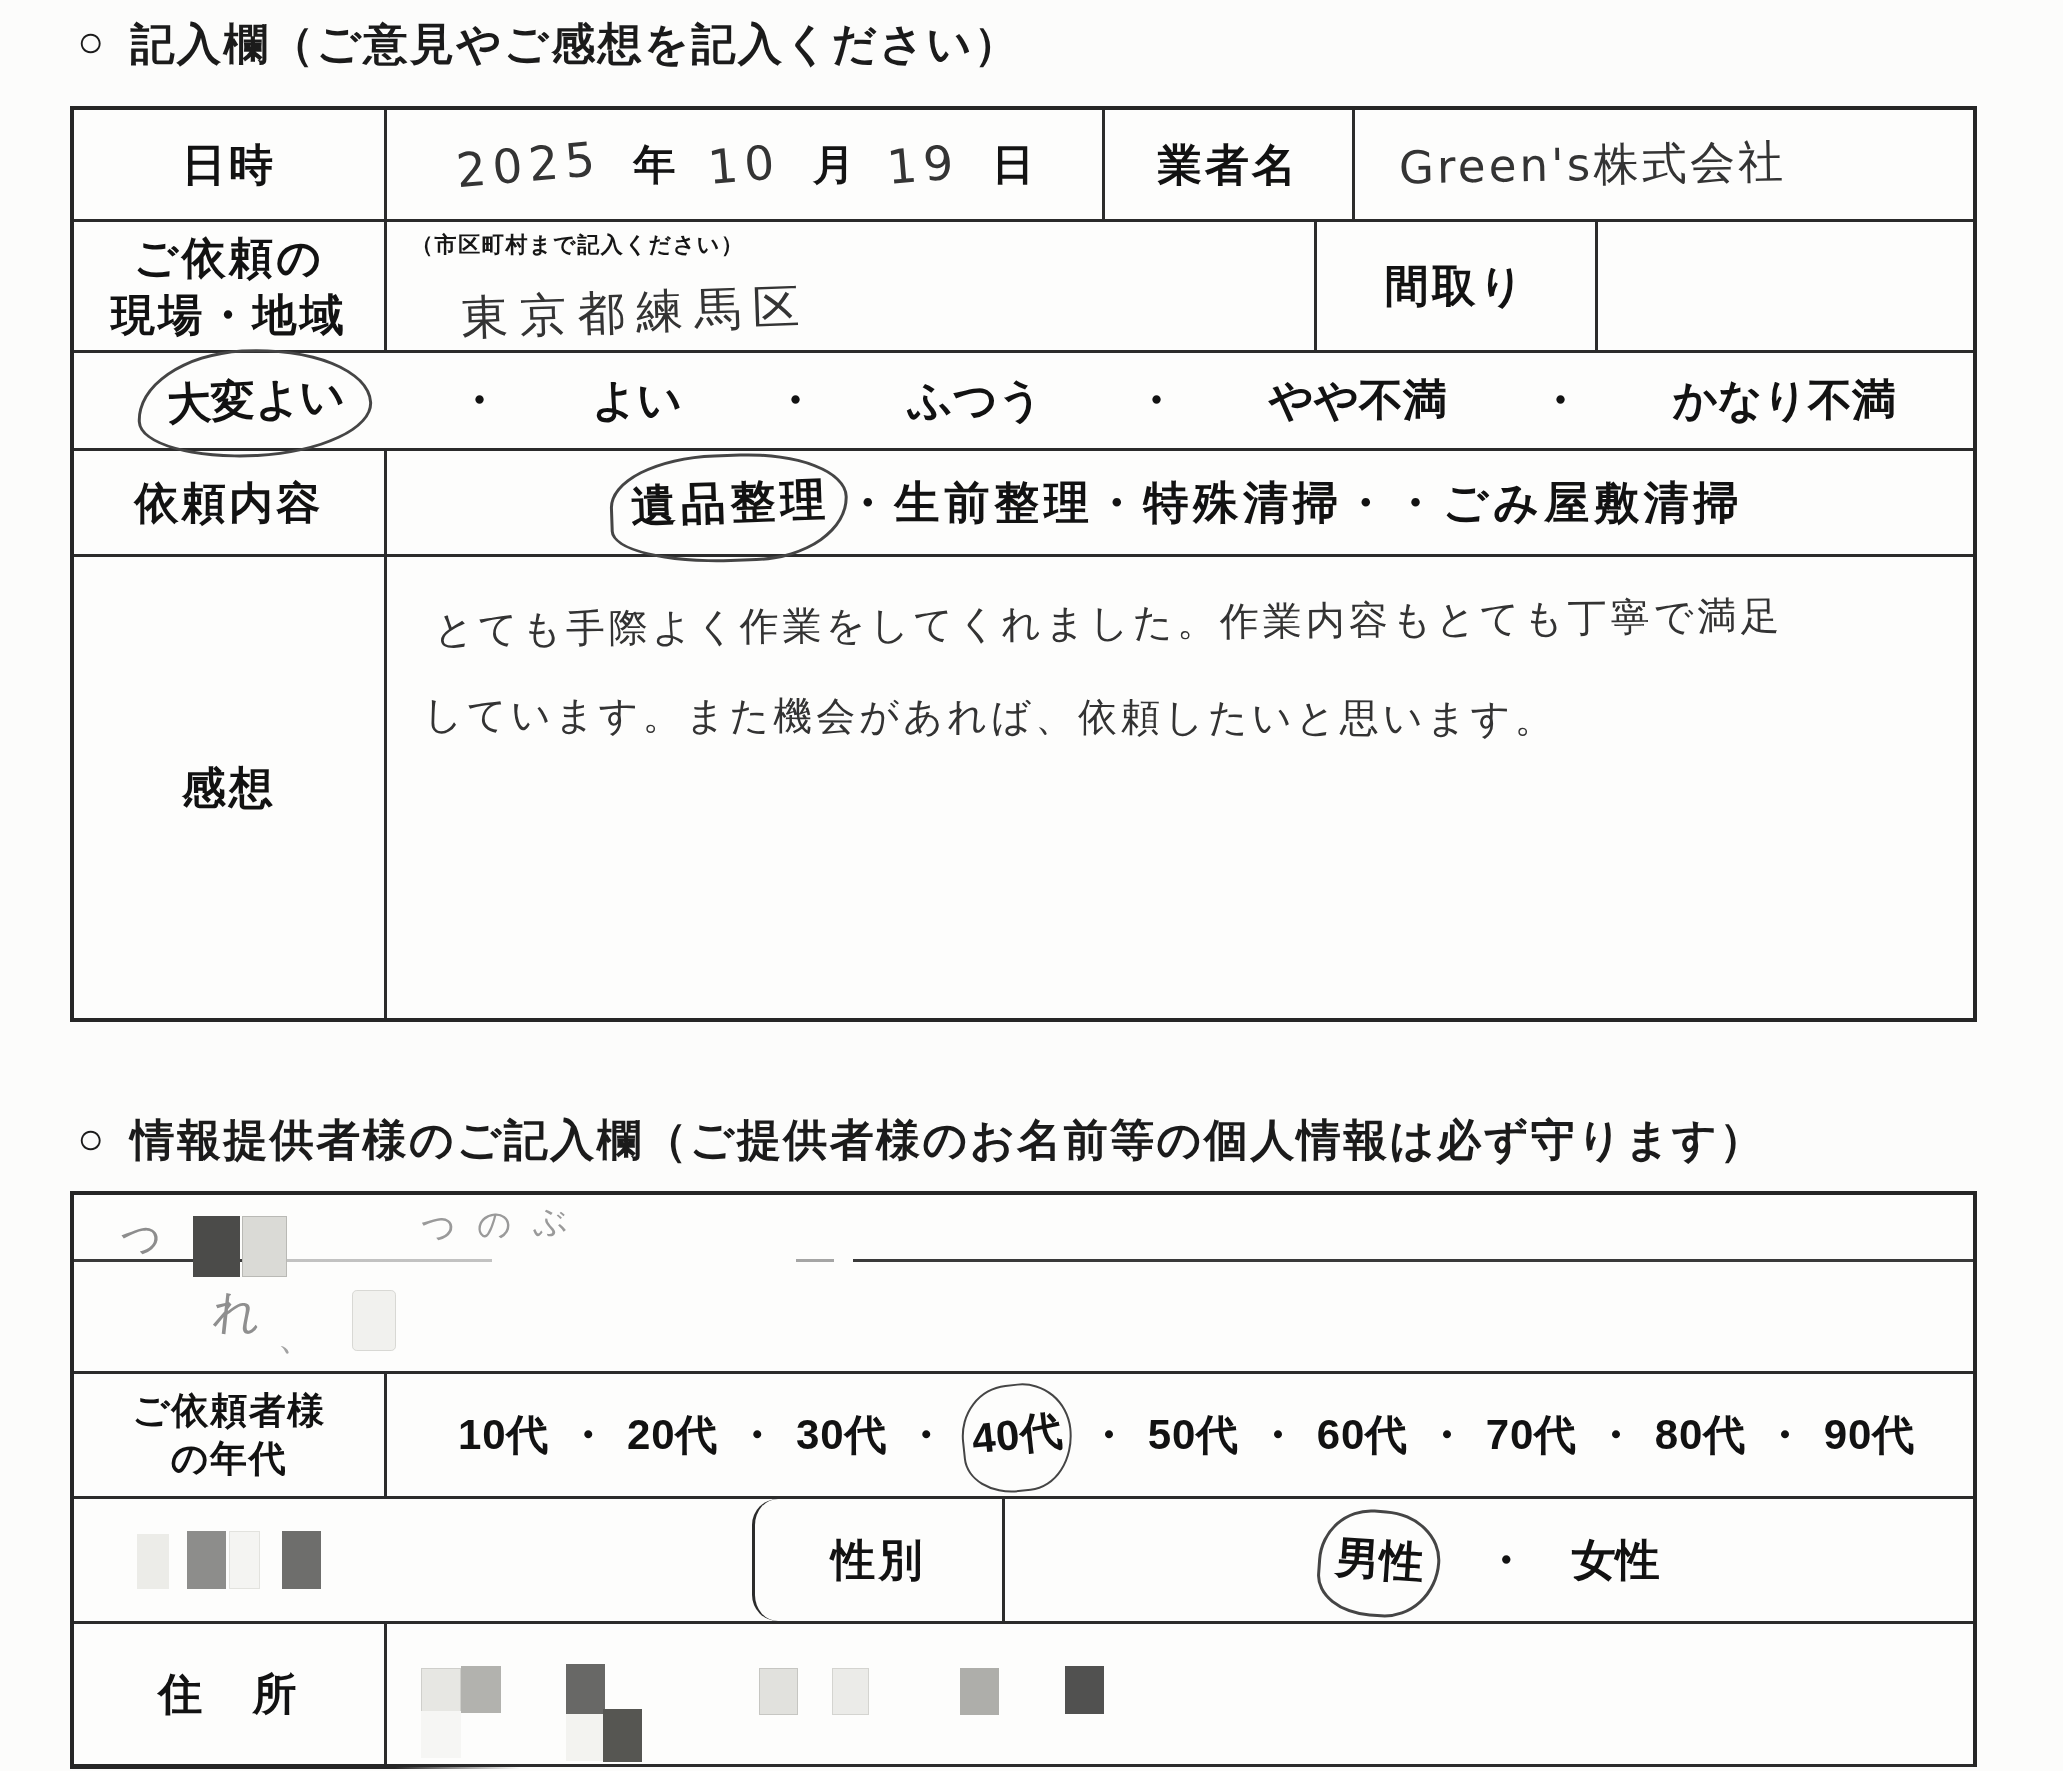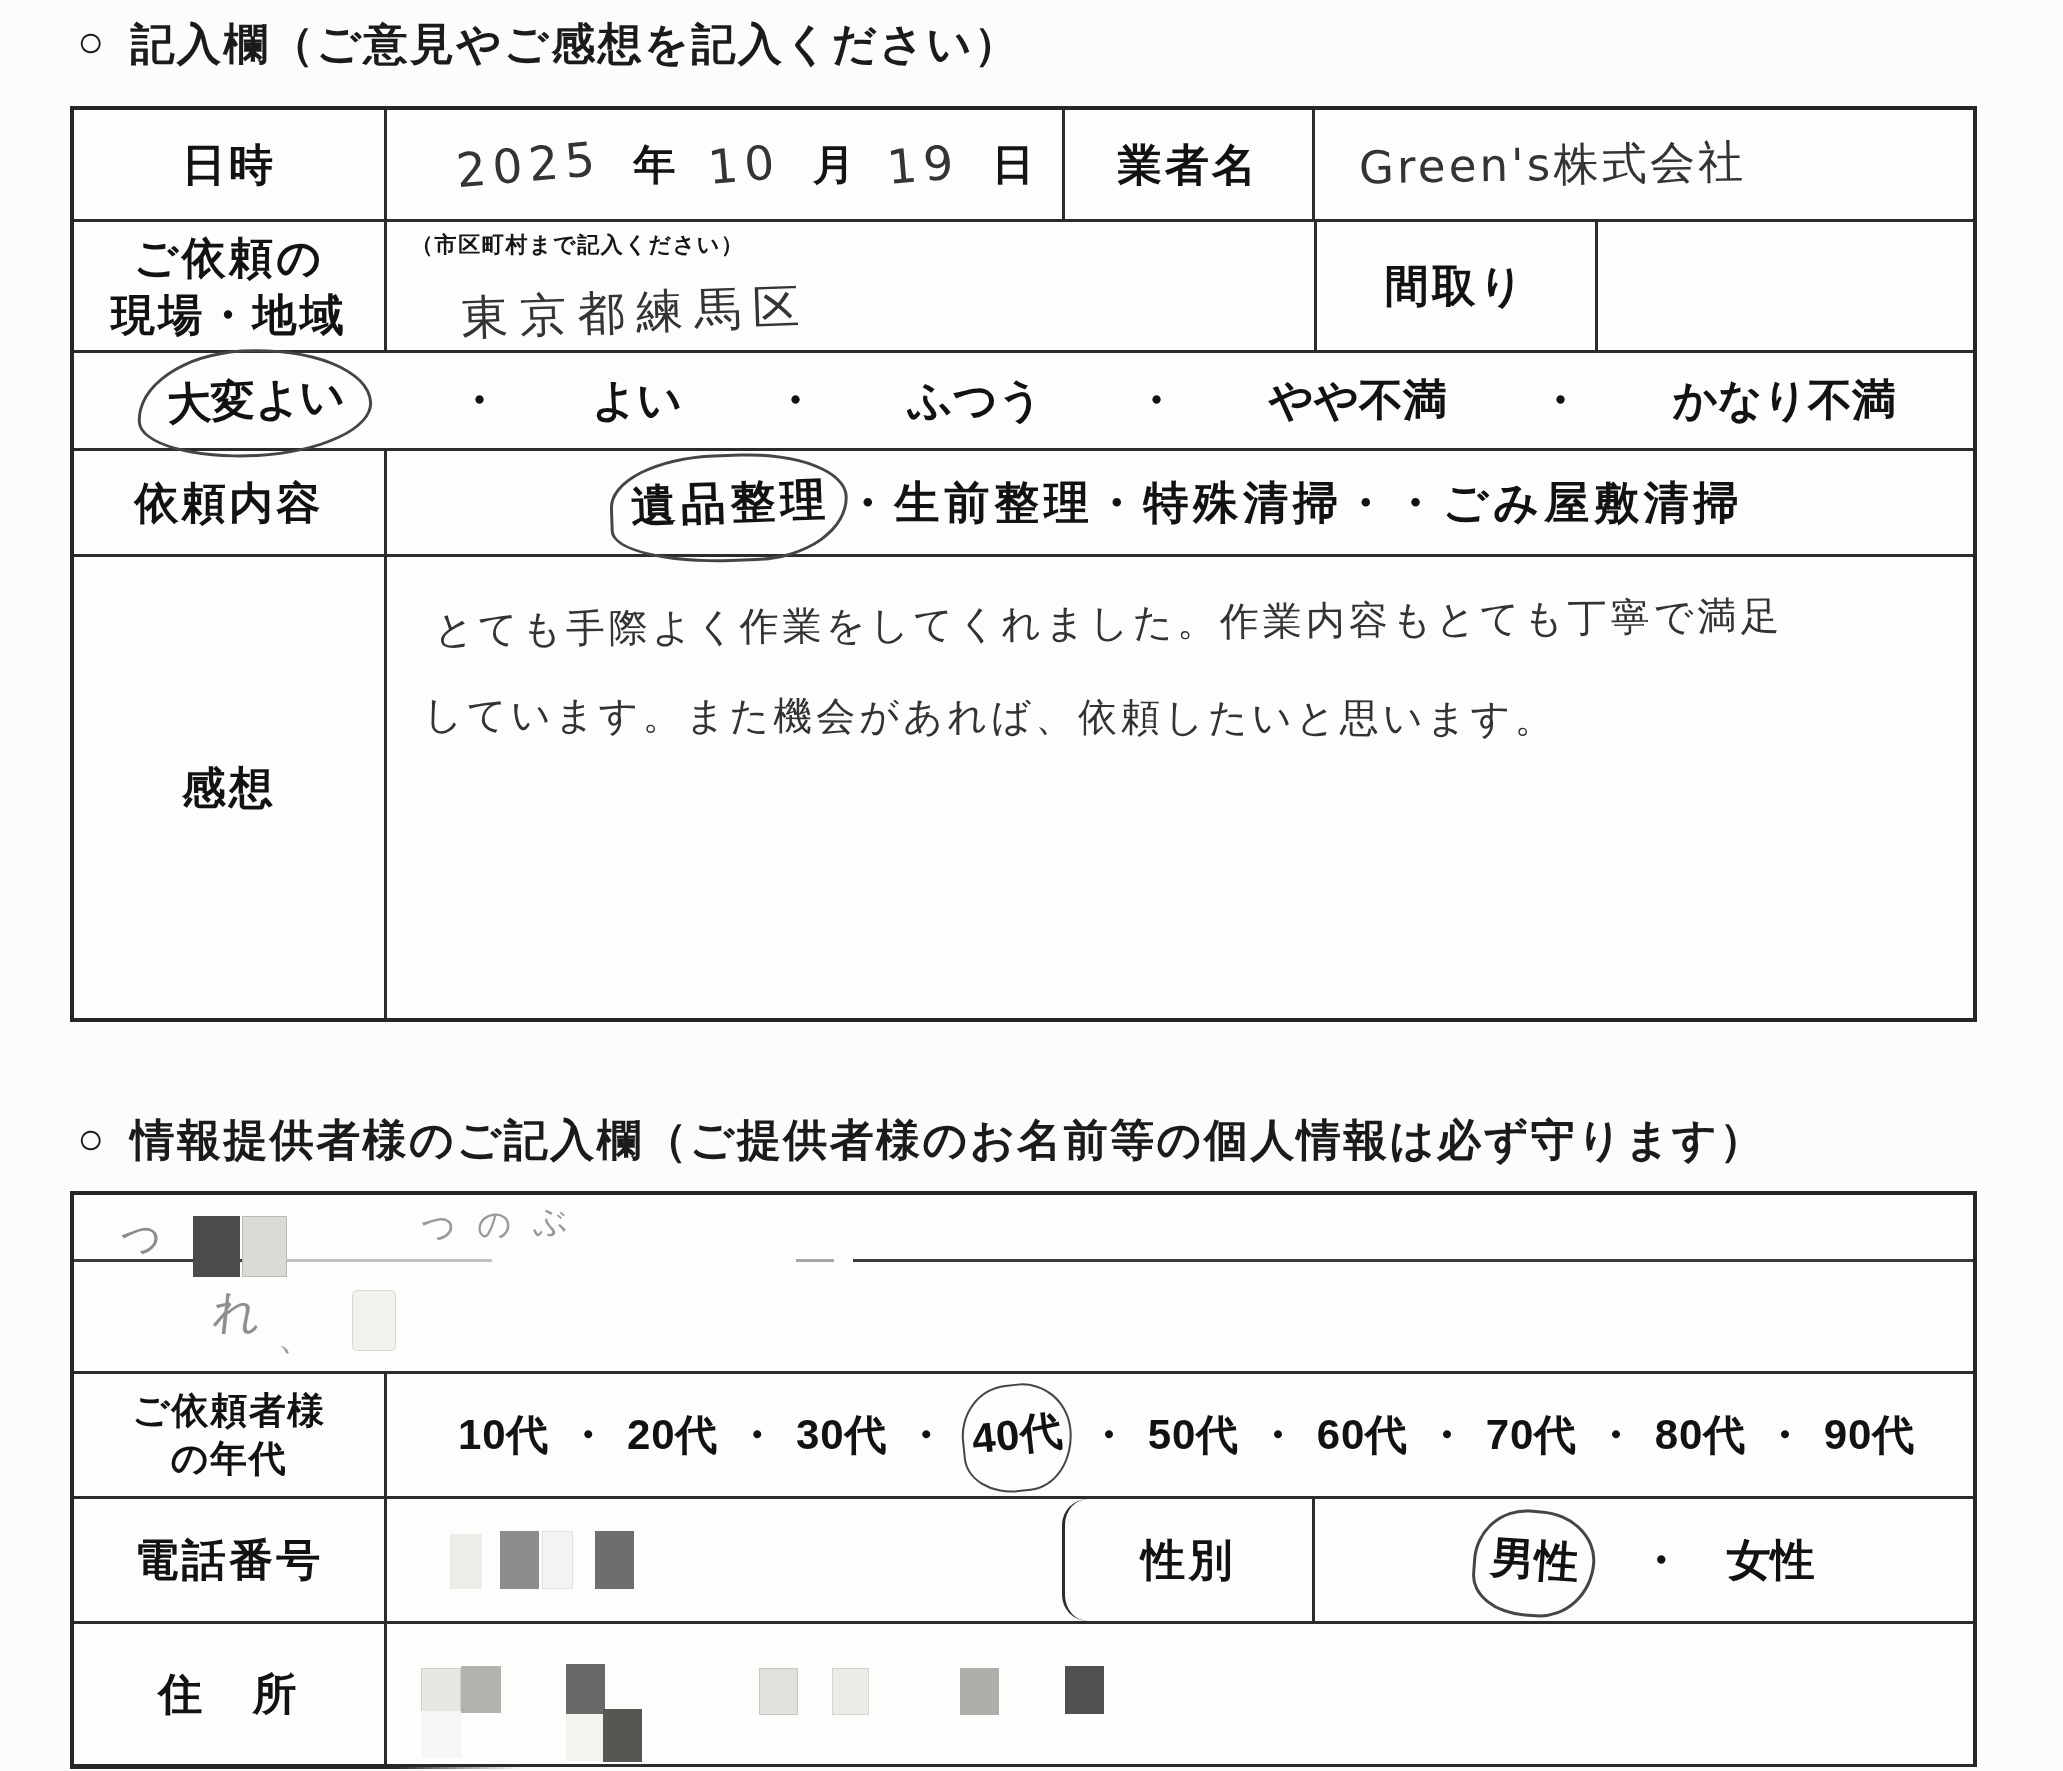--- a/index.html
+++ b/index.html
@@ -41,21 +41,21 @@
   }
   .cell:first-child{ border-left:none; }
   .w-label{ flex:0 0 310px; }
   .label{
     font-weight:bold; font-size:44px; letter-spacing:3.2px; color:#121212;
     flex-direction:column; line-height:1.3; text-align:center;
   }
   .label .sub1{ font-size:37px; letter-spacing:1.6px; }
 
   .r1 .c-date{ flex:0 0 678px; }
-  .r1 .c-vlabel{ flex:0 0 250px; }
+  .r1 .c-vlabel{ flex:0 0 250px;margin-left:40px; }
   .r1 .c-vvalue{ flex:1; justify-content:flex-start; padding-left:44px; }
   .r2 .c-addr{ flex:0 0 930px; }
   .r2 .c-flabel{ flex:0 0 281px; }
   .r2 .c-fvalue{ flex:1; }
   .t2 .r3 .c-phone{ flex:0 0 678px; }
   .t2 .r3 .c-slabel{ flex:0 0 250px;border-radius:26px; }
   .t2 .r3 .c-sex{ flex:1; }
 
   
   .hw{ font-family:"DejaVu Sans",sans-serif; color:#343434; font-weight:normal; }
@@ -273,23 +273,20 @@
           <span>70代</span>
           <span class="sep">・</span>
           <span>80代</span>
           <span class="sep">・</span>
           <span>90代</span>
         </div>
       </div>
     </div>
 
     <div class="row r3">
-      <div class="cell label w-label">
-        <span>電話番号</span>
-      </div>
       <div class="cell c-phone">
         <div class="rd" style="left:63px;top:35px;width:32px;height:55px;background:#ecece8;"></div>
         <div class="rd" style="left:113px;top:32px;width:39px;height:58px;background:#8d8d8b;"></div>
         <div class="rd" style="left:155px;top:32px;width:31px;height:58px;background:#f4f4f2;border:1.6px solid #e2e2de;"></div>
         <div class="rd" style="left:208px;top:32px;width:39px;height:58px;background:#6e6e6c;"></div>
       </div>
       <div class="cell label c-slabel">
         <span>性別</span>
       </div>
       <div class="cell c-sex">

